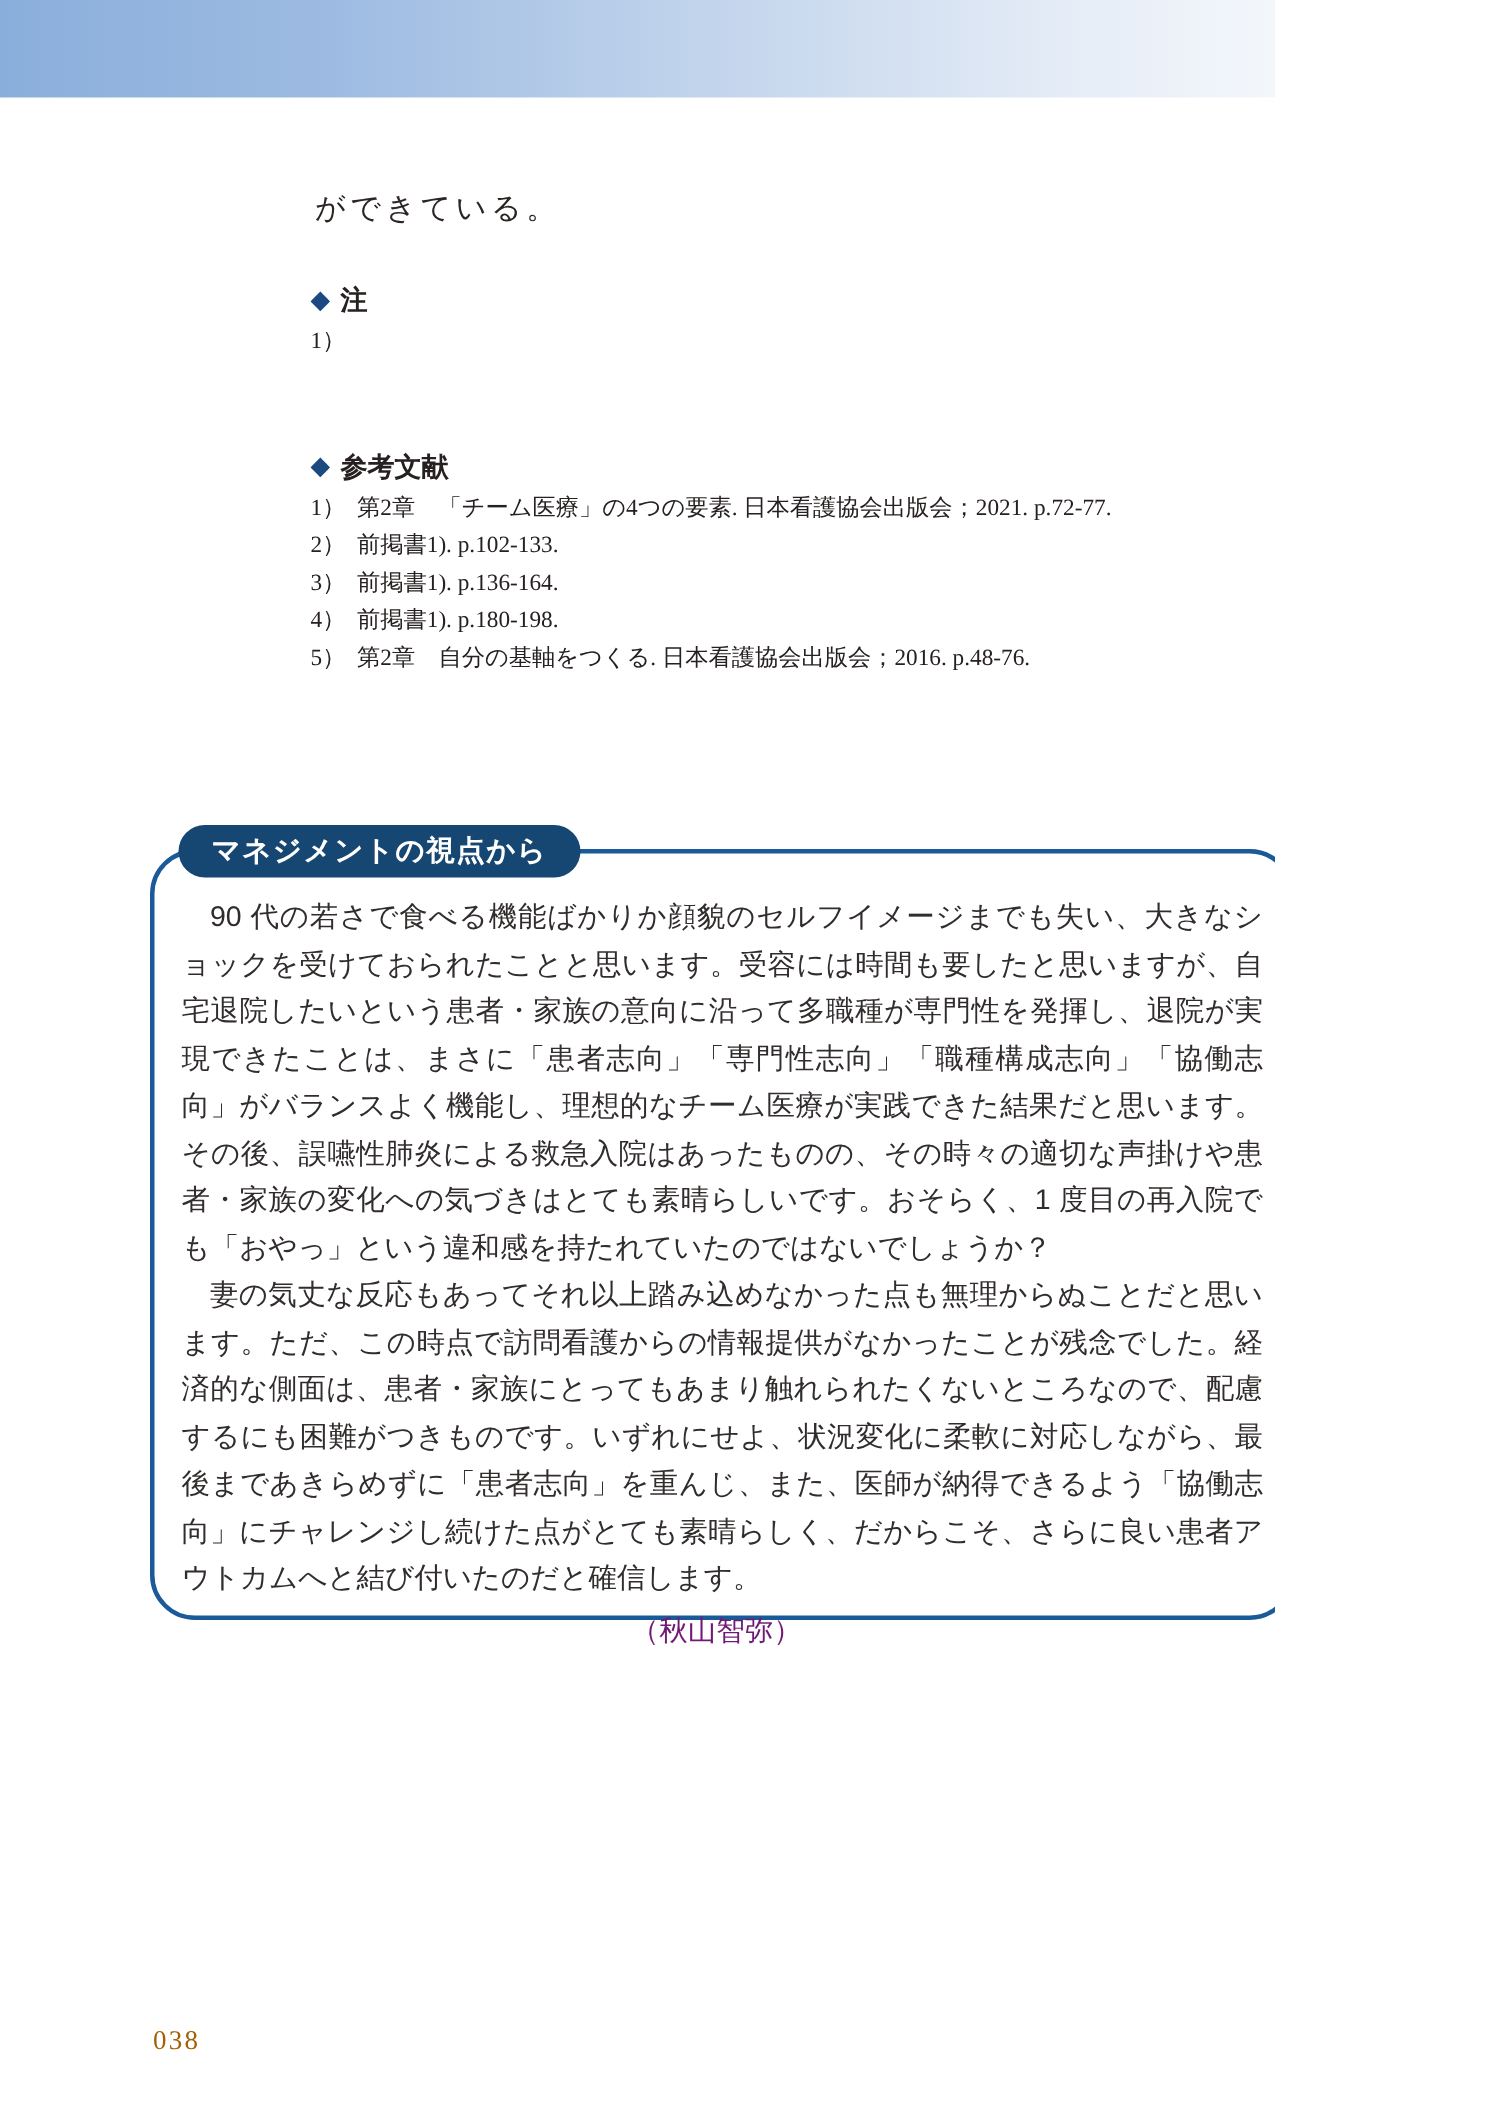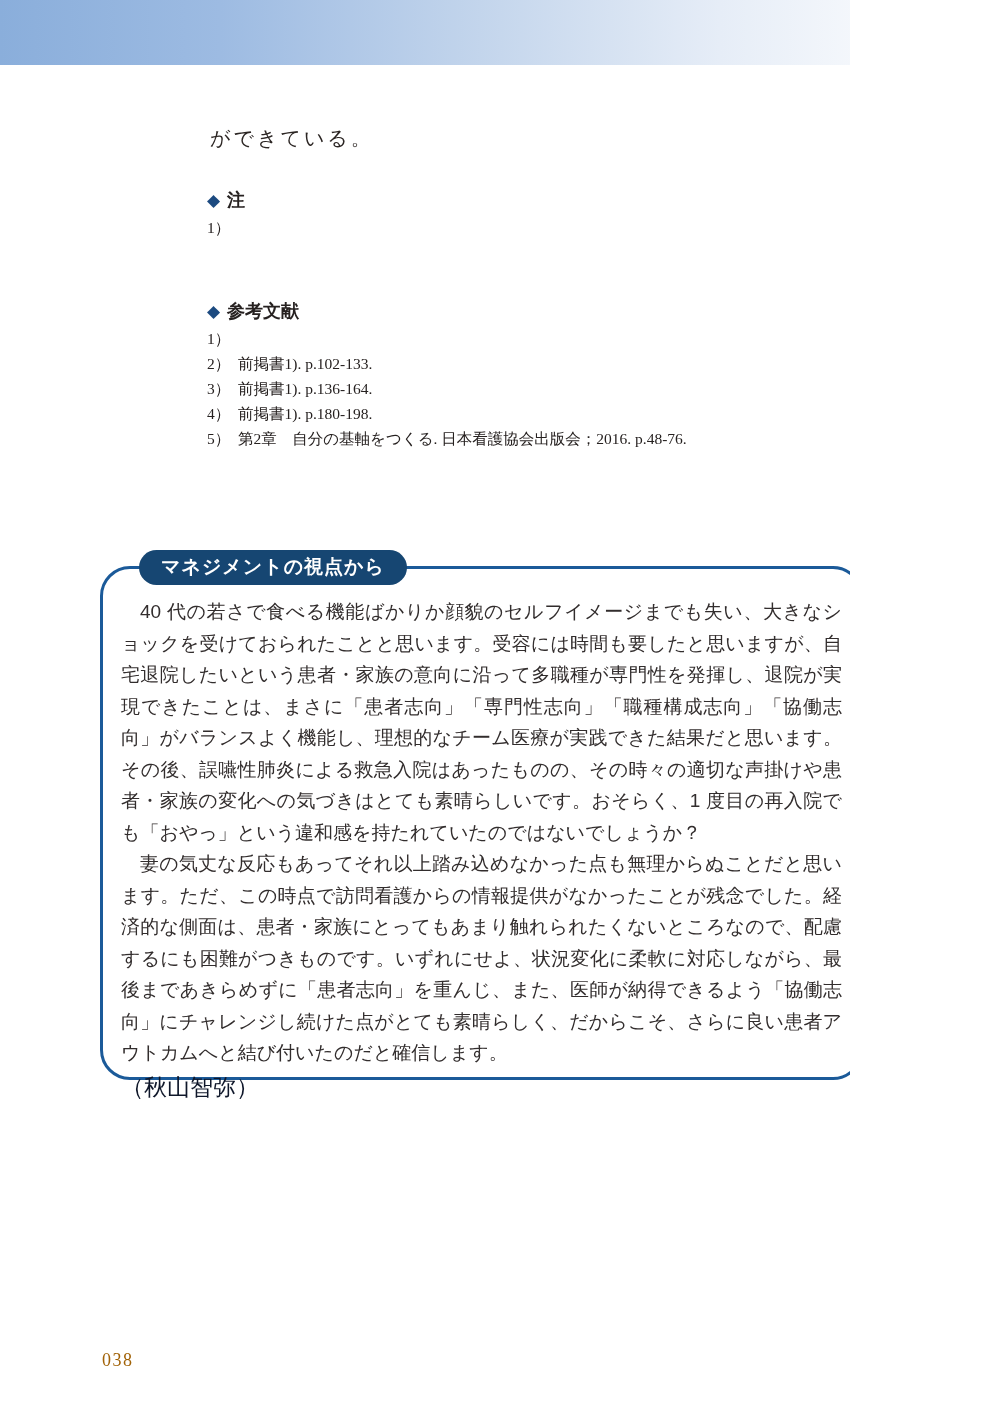--- a/index.html
+++ b/index.html
@@ -39,40 +39,40 @@
   }
   .ref-label{flex:none;width:31px;}
   .ref-text{flex:1;}
   
   .mbox{
     position:absolute;left:100px;top:566px;width:763px;height:514px;
     border:3px solid #1b5a99;border-radius:30px;background:#ffffff;
     box-sizing:border-box;
   }
   .mbox-title{
-    position:absolute;left:36px;top:-19px;
+    position:absolute;left:16px;top:-19px;
     background:#164672;color:#ffffff;
     font-family:"Liberation Sans","DejaVu Sans",sans-serif;
     font-size:19px;font-weight:bold;letter-spacing:1px;
     padding:4px 22px 5px 22px;border-radius:18px;
     white-space:nowrap;
   }
   .mbox-body{
     padding:27px 18px 0 18px;
     font-family:"Liberation Sans","DejaVu Sans",sans-serif;
     font-size:19px;line-height:31.5px;color:#322d2d;
   }
   .mbox-body p{
     margin:0;text-indent:1em;text-align:justify;
     overflow-wrap:break-word;word-break:break-all;
   }
   .signature{
-    text-align:left;margin-top:3px;padding-right:8px;
+    text-align:center;margin-top:3px;padding-right:8px;
     font-family:"Liberation Sans","DejaVu Sans",sans-serif;
-    font-size:23px;color:#0f172a;
+    font-size:19px;color:#701a75;
   }
   .page-number{
     position:absolute;left:102px;top:1350px;
     font-size:18px;letter-spacing:1.5px;color:#a16207;
   }
 </style>
 </head>
 <body>
 
 <div class="page">
@@ -94,20 +94,21 @@
   </section>
 
   <section class="section refs-section">
     <h3 class="sec-head">
       <span class="diamond">◆</span>
       <span>参考文献</span>
     </h3>
     <div class="ref-item">
       <span class="ref-label">1）</span>
       <div class="ref-text">
+        <div>第2章　「チーム医療」の4つの要素. 日本看護協会出版会；2021. p.72-77.</div>
       </div>
     </div>
     <div class="ref-item">
       <span class="ref-label">2）</span>
       <div class="ref-text">
         <div>前掲書1). p.102-133.</div>
       </div>
     </div>
     <div class="ref-item">
       <span class="ref-label">3）</span>
@@ -125,21 +126,21 @@
       <span class="ref-label">5）</span>
       <div class="ref-text">
         <div>第2章　自分の基軸をつくる. 日本看護協会出版会；2016. p.48-76.</div>
       </div>
     </div>
   </section>
 
   <div class="mbox">
     <div class="mbox-title">マネジメントの視点から</div>
     <div class="mbox-body">
-      <p>40 代の若さで食べる機能ばかりか顔貌のセルフイメージまでも失い、大きなショックを受けておられたことと思います。受容には時間も要したと思いますが、自宅退院したいという患者・家族の意向に沿って多職種が専門性を発揮し、退院が実現できたことは、まさに「患者志向」「専門性志向」「職種構成志向」「協働志向」がバランスよく機能し、理想的なチーム医療が実践できた結果だと思います。その後、誤嚥性肺炎による救急入院はあったものの、その時々の適切な声掛けや患者・家族の変化への気づきはとても素晴らしいです。おそらく、1 度目の再入院でも「おやっ」という違和感を持たれていたのではないでしょうか？</p>
+      <p>90 代の若さで食べる機能ばかりか顔貌のセルフイメージまでも失い、大きなショックを受けておられたことと思います。受容には時間も要したと思いますが、自宅退院したいという患者・家族の意向に沿って多職種が専門性を発揮し、退院が実現できたことは、まさに「患者志向」「専門性志向」「職種構成志向」「協働志向」がバランスよく機能し、理想的なチーム医療が実践できた結果だと思います。その後、誤嚥性肺炎による救急入院はあったものの、その時々の適切な声掛けや患者・家族の変化への気づきはとても素晴らしいです。おそらく、1 度目の再入院でも「おやっ」という違和感を持たれていたのではないでしょうか？</p>
       <p>妻の気丈な反応もあってそれ以上踏み込めなかった点も無理からぬことだと思います。ただ、この時点で訪問看護からの情報提供がなかったことが残念でした。経済的な側面は、患者・家族にとってもあまり触れられたくないところなので、配慮するにも困難がつきものです。いずれにせよ、状況変化に柔軟に対応しながら、最後まであきらめずに「患者志向」を重んじ、また、医師が納得できるよう「協働志向」にチャレンジし続けた点がとても素晴らしく、だからこそ、さらに良い患者アウトカムへと結び付いたのだと確信します。</p>
       <div class="signature">（秋山智弥）</div>
     </div>
   </div>
 
   <div class="page-number">038</div>
 
 </div>
 
 </body></html>

